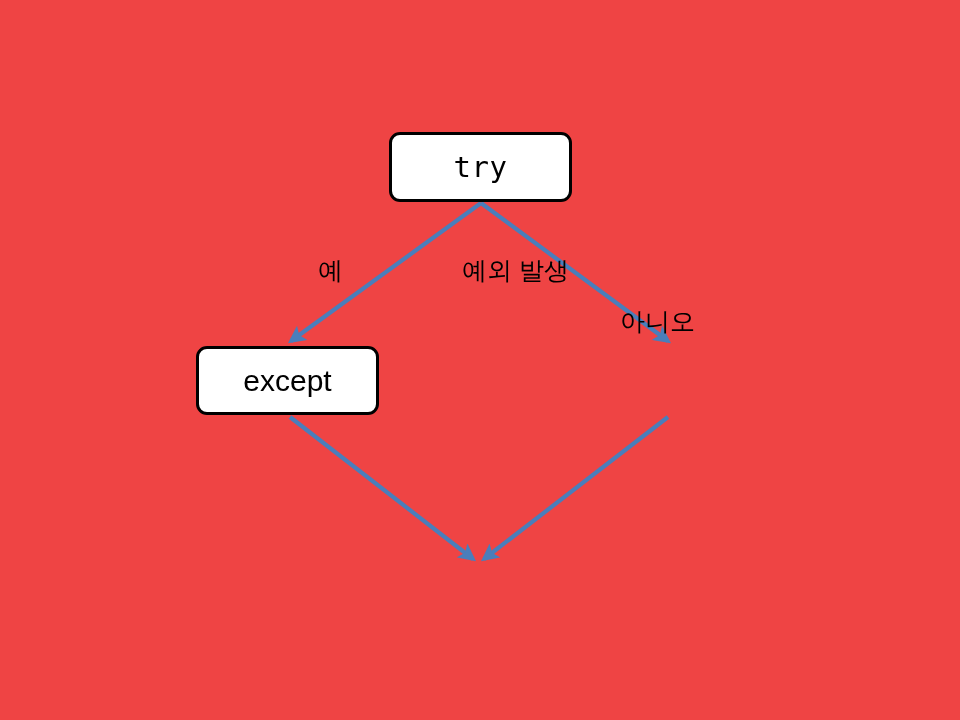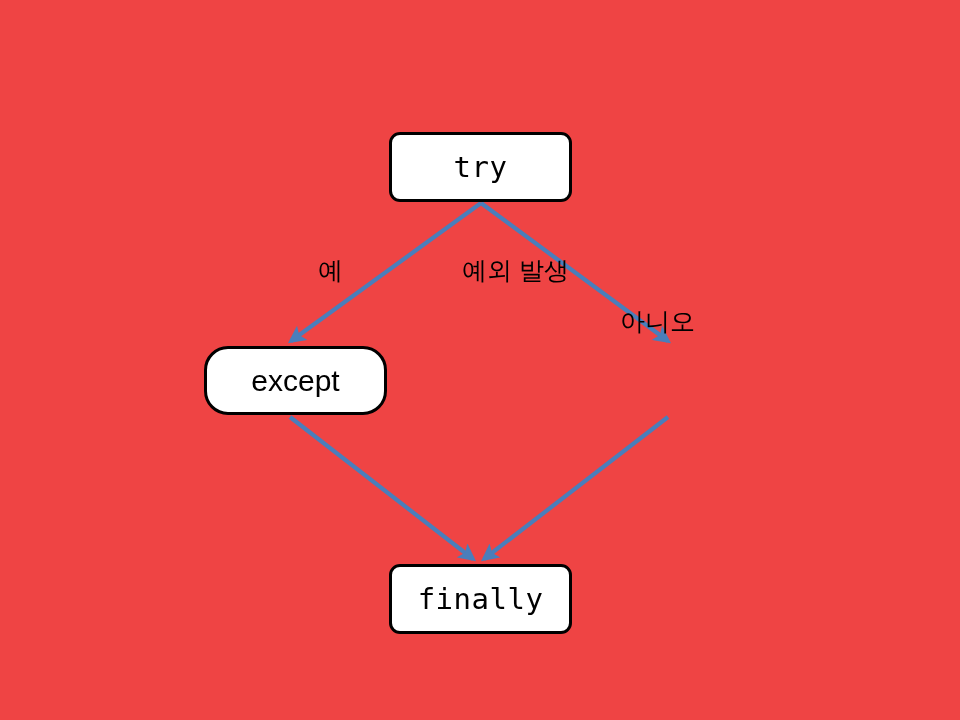--- a/index.html
+++ b/index.html
@@ -39,21 +39,21 @@
     color: #000000;
     line-height: 1;
     letter-spacing: 0.5px;
   }
   .node-label.sans {
     font-family: "Liberation Sans", sans-serif;
     font-size: 30px;
     letter-spacing: 0px;
   }
   #node-try   { left: 389px; top: 132px; width: 183px; height: 70px; }
-  #node-except{ left: 204px; top: 346px; width: 183px; height: 69px; border-radius: 24px; }
+  #node-except{ left: 196px; top: 346px; width: 183px; height: 69px; }
   #node-else  { left: 578px; top: 346px; width: 184px; height: 69px; }
   #node-finally{ left: 389px; top: 564px; width: 183px; height: 70px; }
 
   .edge-label {
     position: absolute;
     font-family: "Liberation Sans", sans-serif;
     font-size: 25px;
     color: #000000;
     white-space: nowrap;
     z-index: 4;
@@ -86,23 +86,20 @@
 
   <div class="node" id="node-try">
     <span class="node-label">try</span>
   </div>
 
   <div class="node" id="node-except">
     <span class="node-label sans">except</span>
   </div>
 
 
-  <div class="node" id="node-finally">
-    <span class="node-label">finally</span>
-  </div>
 
   <span class="edge-label" id="label-yes">예</span>
 
   <span class="edge-label" id="label-exception">예외 발생</span>
 
   <span class="edge-label" id="label-no">아니오</span>
 
 </div>
 
 </body></html>

